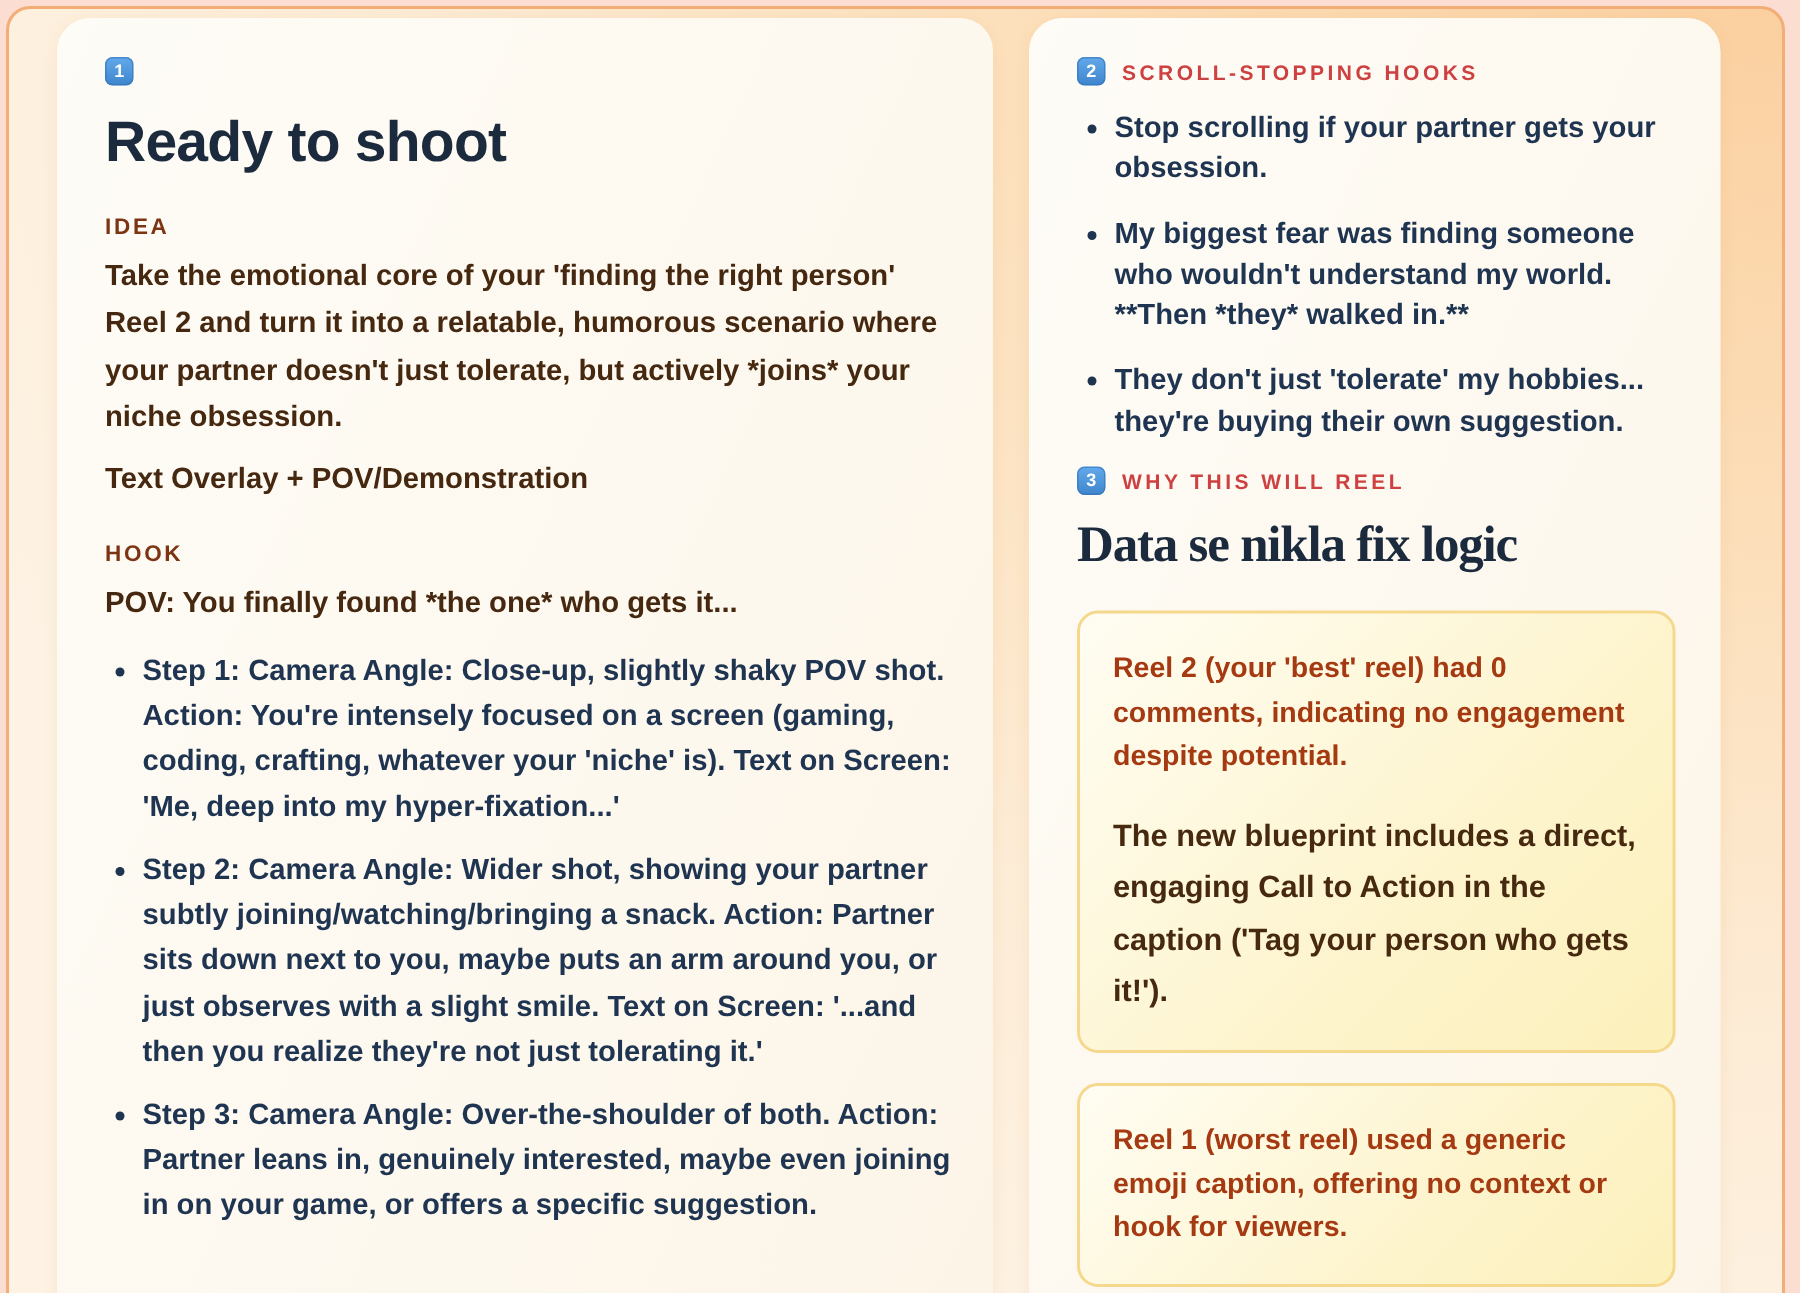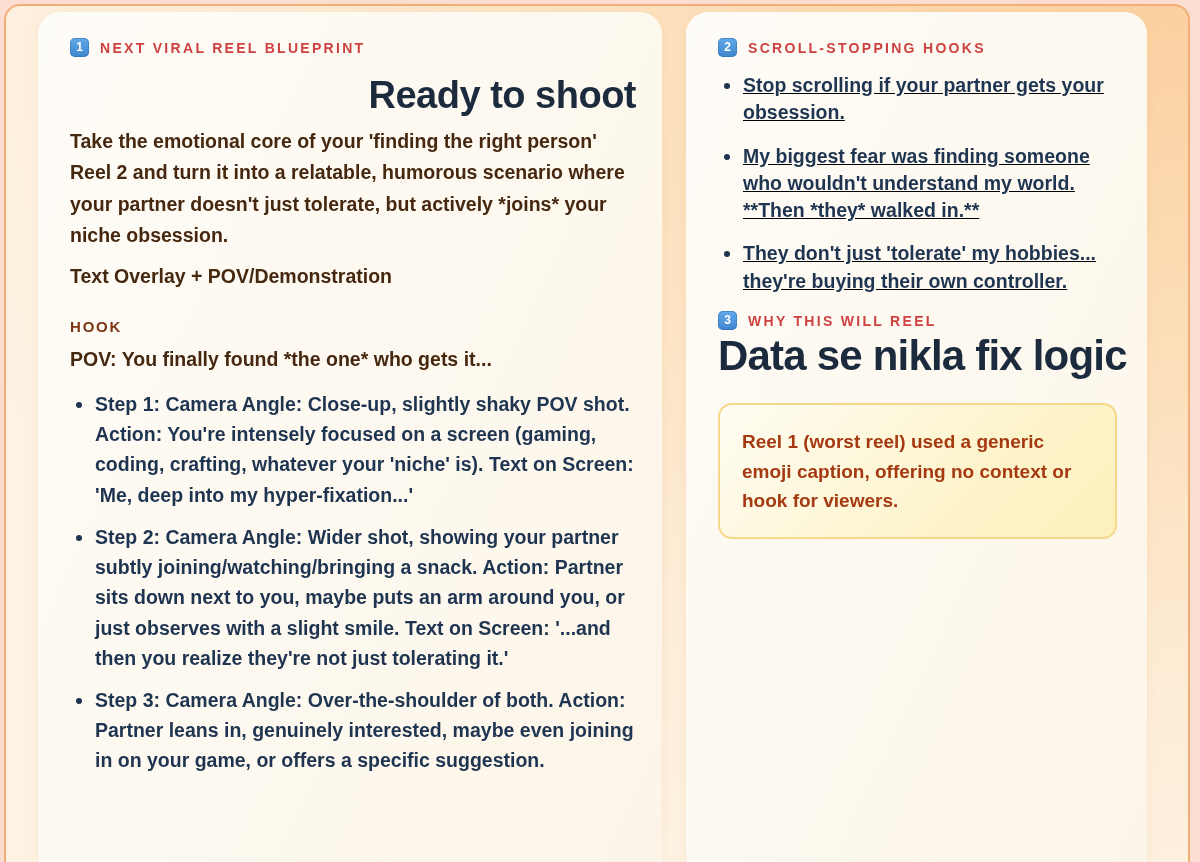--- a/index.html
+++ b/index.html
@@ -33,42 +33,42 @@
     border-radius:5px;
     background:linear-gradient(180deg,#63a9ea 0%, #3e85cd 100%);
     box-shadow:inset 0 0 0 1px rgba(47,111,181,.55);
     color:#ffffff; font-size:12px; line-height:19px; text-align:center;
   }
   .kicker-label {
     color:#ce4141; font-size:14px; letter-spacing:2.3px;
   }
   h1.card-title {
     color:#1b2b3d; font-size:38px; letter-spacing:-0.5px;
-    line-height:1.12; margin-top:17px;text-align:right;
+    line-height:1.12; margin-top:17px;
   }
   .sec-label {
     color:#7d3412; font-size:15px; letter-spacing:1.8px; margin-top:26px;
   }
   .body-text {
     color:#45280f; font-size:19.5px; line-height:1.62; margin-top:9px;
   }
   ul.shots { margin-top:13px; padding-left:25px; }
   ul.shots li {
     color:#1e3450; font-size:19.5px; line-height:1.55; margin-bottom:12px;
   }
   ul.shots li::marker { color:#1e3450; }
 
-  ul.hooks { margin-top:15px; padding-left:25px;text-decoration:underline; }
+  ul.hooks { margin-top:15px; padding-left:25px; }
   ul.hooks li {
     color:#1e3450; font-size:19.5px; line-height:1.4; margin-bottom:16px;
   }
   ul.hooks li::marker { color:#1e3450; }
 
   .kicker-row.tight { margin-top:2px; }
-  h1.card-title.second { font-size:42px; letter-spacing:-0.8px; white-space:nowrap; margin-top:2px; }
+  h1.card-title.second { font-size:34px; letter-spacing:-0.8px; white-space:nowrap; margin-top:15px;font-family:Liberation Serif, serif; }
 
   .note-box {
     border:2px solid #f5d88b;
     border-radius:14px;
     background:linear-gradient(135deg,#fffdf3 0%, #fdf4cd 60%, #fcf0bb 100%);
     padding:22px 22px;
     margin-top:24px;
   }
   .note-box + .note-box { margin-top:20px; }
   .note-highlight { color:#a53a12; font-size:19px; line-height:1.55; }
@@ -76,24 +76,24 @@
 </style>
 </head>
 <body>
 
 <div class="frame">
   <div class="columns">
 
     <section class="card left">
       <div class="kicker-row">
         <span class="badge">1</span>
-        <span class="kicker-label">NEXT VIRAL REEL BLUEPRINT</span>
       </div>
       <h1 class="card-title">Ready to shoot</h1>
 
+      <div class="sec-label">IDEA</div>
       <p class="body-text">Take the emotional core of your 'finding the right person' Reel 2 and turn it into a relatable, humorous scenario where your partner doesn't just tolerate, but actively *joins* your niche obsession.</p>
 
       <p class="body-text">Text Overlay + POV/Demonstration</p>
 
       <div class="sec-label">HOOK</div>
       <p class="body-text">POV: You finally found *the one* who gets it...</p>
 
       <ul class="shots">
         <li>Step 1: Camera Angle: Close-up, slightly shaky POV shot. Action: You're intensely focused on a screen (gaming, coding, crafting, whatever your 'niche' is). Text on Screen: 'Me, deep into my hyper-fixation...'</li>
         <li>Step 2: Camera Angle: Wider shot, showing your partner subtly joining/watching/bringing a snack. Action: Partner sits down next to you, maybe puts an arm around you, or just observes with a slight smile. Text on Screen: '...and then you realize they're not just tolerating it.'</li>
@@ -103,29 +103,33 @@
 
     <section class="card right">
       <div class="kicker-row">
         <span class="badge">2</span>
         <span class="kicker-label">SCROLL-STOPPING HOOKS</span>
       </div>
 
       <ul class="hooks">
         <li>Stop scrolling if your partner gets your obsession.</li>
         <li>My biggest fear was finding someone who wouldn't understand my world. **Then *they* walked in.**</li>
-        <li>They don't just 'tolerate' my hobbies... they're buying their own controller.</li>
+        <li>They don't just 'tolerate' my hobbies... they're buying their own suggestion.</li>
       </ul>
 
       <div class="kicker-row tight">
         <span class="badge">3</span>
         <span class="kicker-label">WHY THIS WILL REEL</span>
       </div>
       <h1 class="card-title second">Data se nikla fix logic</h1>
 
+      <div class="note-box">
+        <p class="note-highlight">Reel 2 (your 'best' reel) had 0 comments, indicating no engagement despite potential.</p>
+        <p class="note-body">The new blueprint includes a direct, engaging Call to Action in the caption ('Tag your person who gets it!').</p>
+      </div>
 
       <div class="note-box">
         <p class="note-highlight">Reel 1 (worst reel) used a generic emoji caption, offering no context or hook for viewers.</p>
       </div>
     </section>
 
   </div>
 </div>
 
 </body></html>

